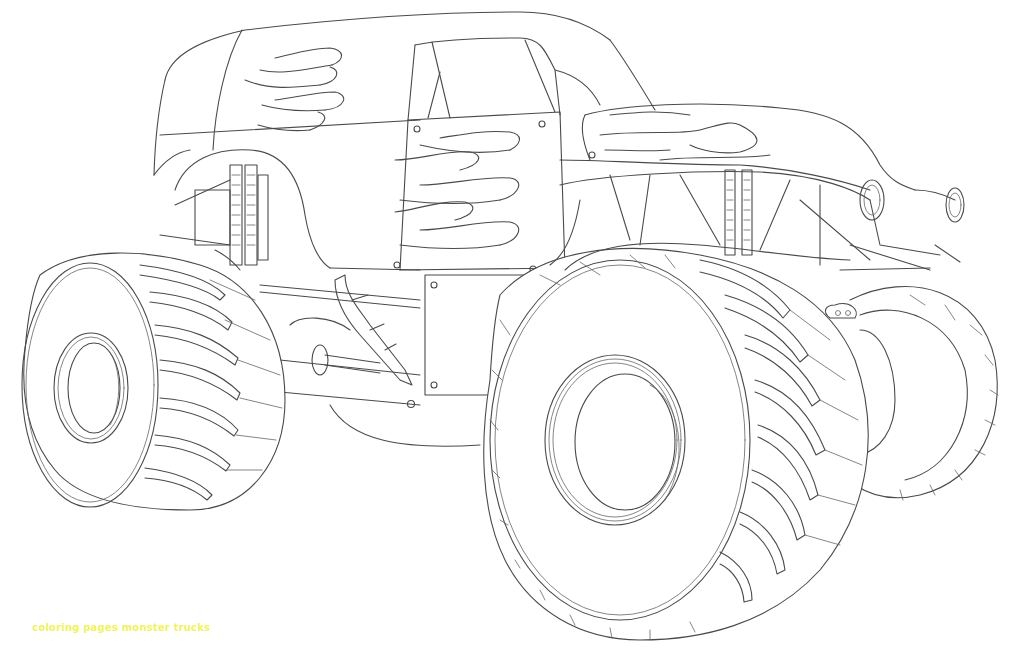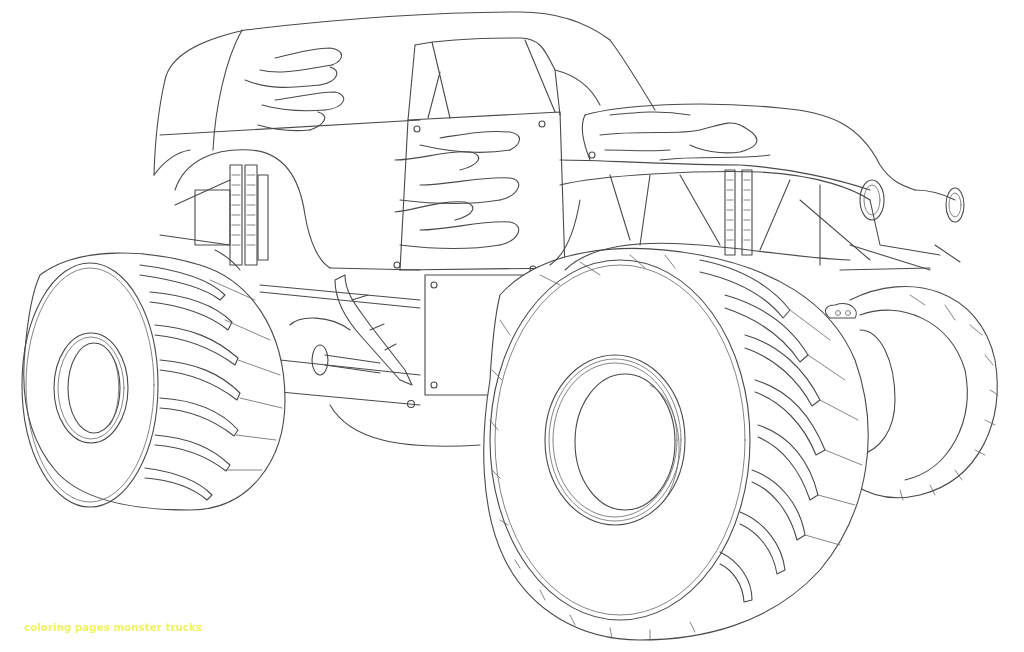--- a/index.html
+++ b/index.html
@@ -4,21 +4,21 @@
   <style>
     html, body { margin: 0; padding: 0; background: #ffffff; }
     body { width: 1024px; height: 652px; position: relative; overflow: hidden; }
     #art { position: absolute; left: 0; top: 0; width: 1024px; height: 652px; }
     #art path, #art ellipse, #art line, #art rect, #art circle, #art polyline {
       fill: none; stroke: #4a4a4a; stroke-width: 1.1; stroke-linecap: round; stroke-linejoin: round;
     }
     #art .thin { stroke-width: 0.8; stroke: #666; }
     #art .white { fill: #ffffff; }
     .watermark {
-      position: absolute; left: 24px; top: 622px;
+      position: absolute; left: 32px; top: 622px;
       font-family: "DejaVu Sans", sans-serif; font-weight: bold;
       font-size: 10px; letter-spacing: 0.2px; color: #f2f25a;
     }
   </style>
 </head>
 <body>
 
 <svg id="art" viewBox="0 0 1024 652" xmlns="http://www.w3.org/2000/svg">
 
   <g>

